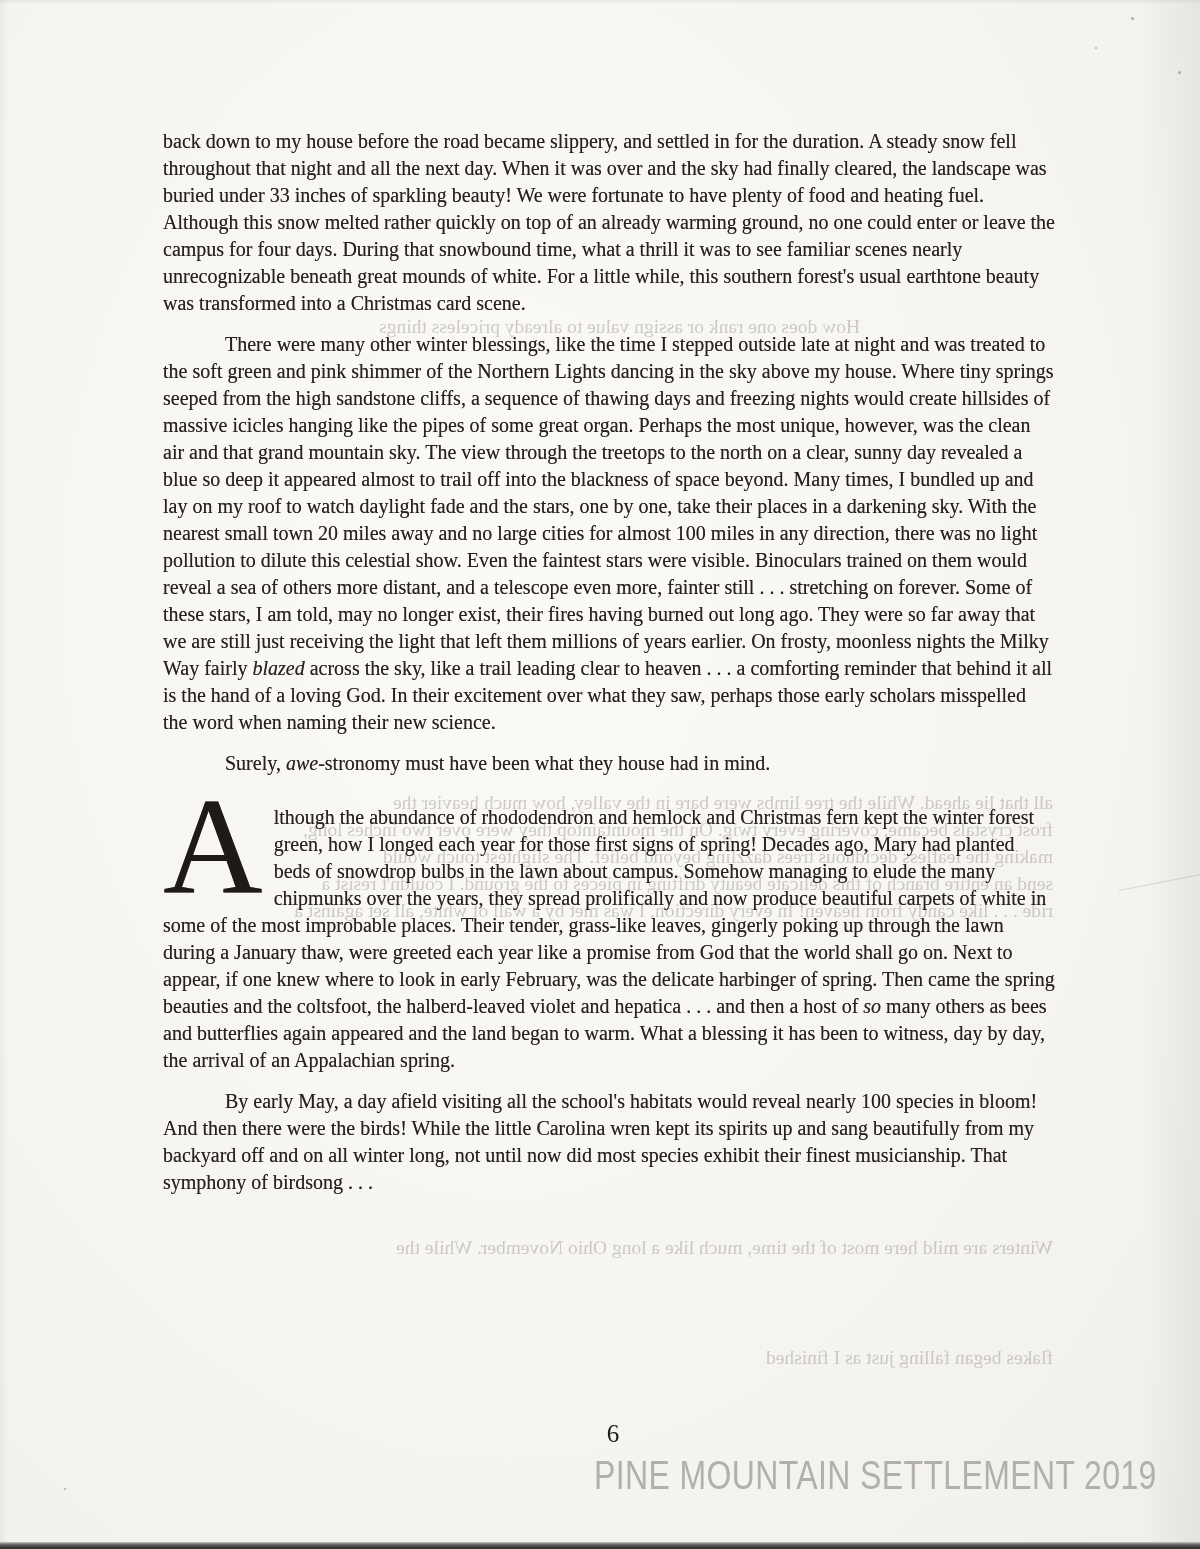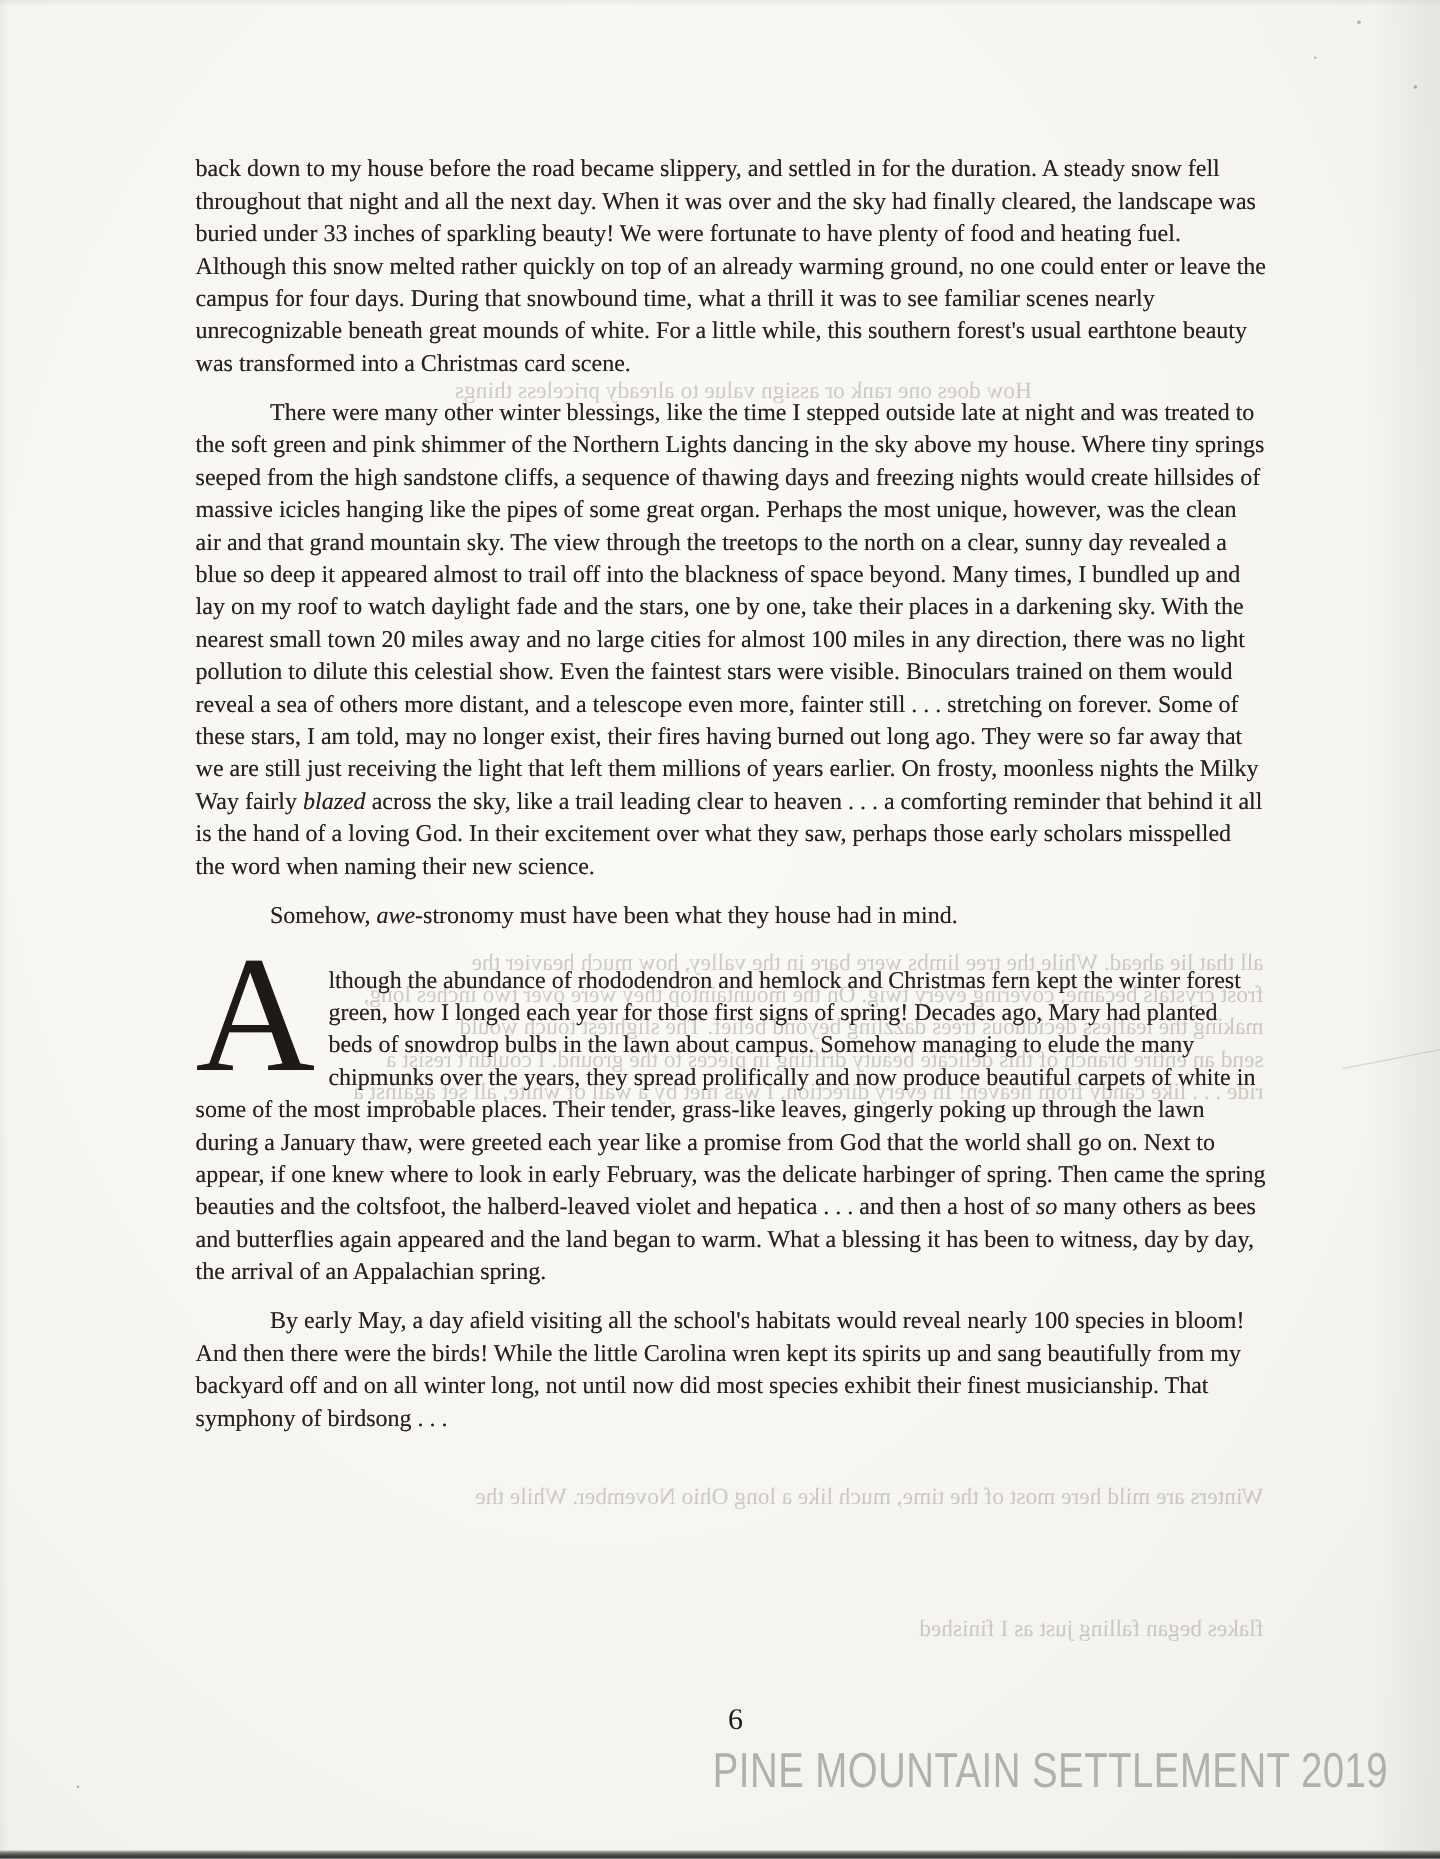--- a/index.html
+++ b/index.html
@@ -68,21 +68,21 @@
       <div class="bleed-line" style="top: 846px; left: 163px; width: 890px;">making the leafless deciduous trees dazzling beyond belief. The slightest touch would</div>
       <div class="bleed-line" style="top: 873px; left: 163px; width: 890px;">send an entire branch of this delicate beauty drifting in pieces to the ground. I couldn't resist a</div>
       <div class="bleed-line" style="top: 900px; left: 163px; width: 890px;">ride . . . like candy from heaven! In every direction, I was met by a wall of white, all set against a</div>
       <div class="bleed-line" style="top: 1237px; left: 163px; width: 890px;">Winters are mild here most of the time, much like a long Ohio November. While the</div>
       <div class="bleed-line" style="top: 1347px; left: 163px; width: 890px;">flakes began falling just as I finished</div>
     </div>
 
   <div class="text-column" id="paragraphs">
       <p class="para first"><span>back down to my house before the road became slippery, and settled in for the duration. A steady snow fell throughout that night and all the next day. When it was over and the sky had finally cleared, the landscape was buried under 33 inches of sparkling beauty! We were fortunate to have plenty of food and heating fuel. Although this snow melted rather quickly on top of an already warming ground, no one could enter or leave the campus for four days. During that snowbound time, what a thrill it was to see familiar scenes nearly unrecognizable beneath great mounds of white. For a little while, this southern forest's usual earthtone beauty was transformed into a Christmas card scene.</span></p>
       <p class="para"><span>There were many other winter blessings, like the time I stepped outside late at night and was treated to the soft green and pink shimmer of the Northern Lights dancing in the sky above my house. Where tiny springs seeped from the high sandstone cliffs, a sequence of thawing days and freezing nights would create hillsides of massive icicles hanging like the pipes of some great organ. Perhaps the most unique, however, was the clean air and that grand mountain sky. The view through the treetops to the north on a clear, sunny day revealed a blue so deep it appeared almost to trail off into the blackness of space beyond. Many times, I bundled up and lay on my roof to watch daylight fade and the stars, one by one, take their places in a darkening sky. With the nearest small town 20 miles away and no large cities for almost 100 miles in any direction, there was no light pollution to dilute this celestial show. Even the faintest stars were visible. Binoculars trained on them would reveal a sea of others more distant, and a telescope even more, fainter still . . . stretching on forever. Some of these stars, I am told, may no longer exist, their fires having burned out long ago. They were so far away that we are still just receiving the light that left them millions of years earlier. On frosty, moonless nights the Milky Way fairly </span><i>blazed</i><span> across the sky, like a trail leading clear to heaven . . . a comforting reminder that behind it all is the hand of a loving God. In their excitement over what they saw, perhaps those early scholars misspelled the word when naming their new science.</span></p>
-      <p class="para"><span>Somehow, </span><i>awe</i><span>-stronomy must have been what they house had in mind.</span></p>
+      <p class="para"><span>Surely, </span><i>awe</i><span>-stronomy must have been what they house had in mind.</span></p>
       <p class="para dropcap-para"><span class="dropcap">A</span><span>lthough the abundance of rhododendron and hemlock and Christmas fern kept the winter forest green, how I longed each year for those first signs of spring! Decades ago, Mary had planted beds of snowdrop bulbs in the lawn about campus. Somehow managing to elude the many chipmunks over the years, they spread prolifically and now produce beautiful carpets of white in some of the most improbable places. Their tender, grass-like leaves, gingerly poking up through the lawn during a January thaw, were greeted each year like a promise from God that the world shall go on. Next to appear, if one knew where to look in early February, was the delicate harbinger of spring. Then came the spring beauties and the coltsfoot, the halberd-leaved violet and hepatica . . . and then a host of </span><i>so</i><span> many others as bees and butterflies again appeared and the land began to warm. What a blessing it has been to witness, day by day, the arrival of an Appalachian spring.</span></p>
       <p class="para"><span>By early May, a day afield visiting all the school's habitats would reveal nearly 100 species in bloom! And then there were the birds! While the little Carolina wren kept its spirits up and sang beautifully from my backyard off and on all winter long, not until now did most species exhibit their finest musicianship. That symphony of birdsong . . .</span></p>
     </div>
 
   <div class="page-number">6</div>
 
   <div class="watermark">PINE MOUNTAIN SETTLEMENT 2019</div>
 
   <div class="scan-speck" style="left:1131px;top:17px;"></div>
   <div class="scan-speck" style="left:1178px;top:71px;"></div>

